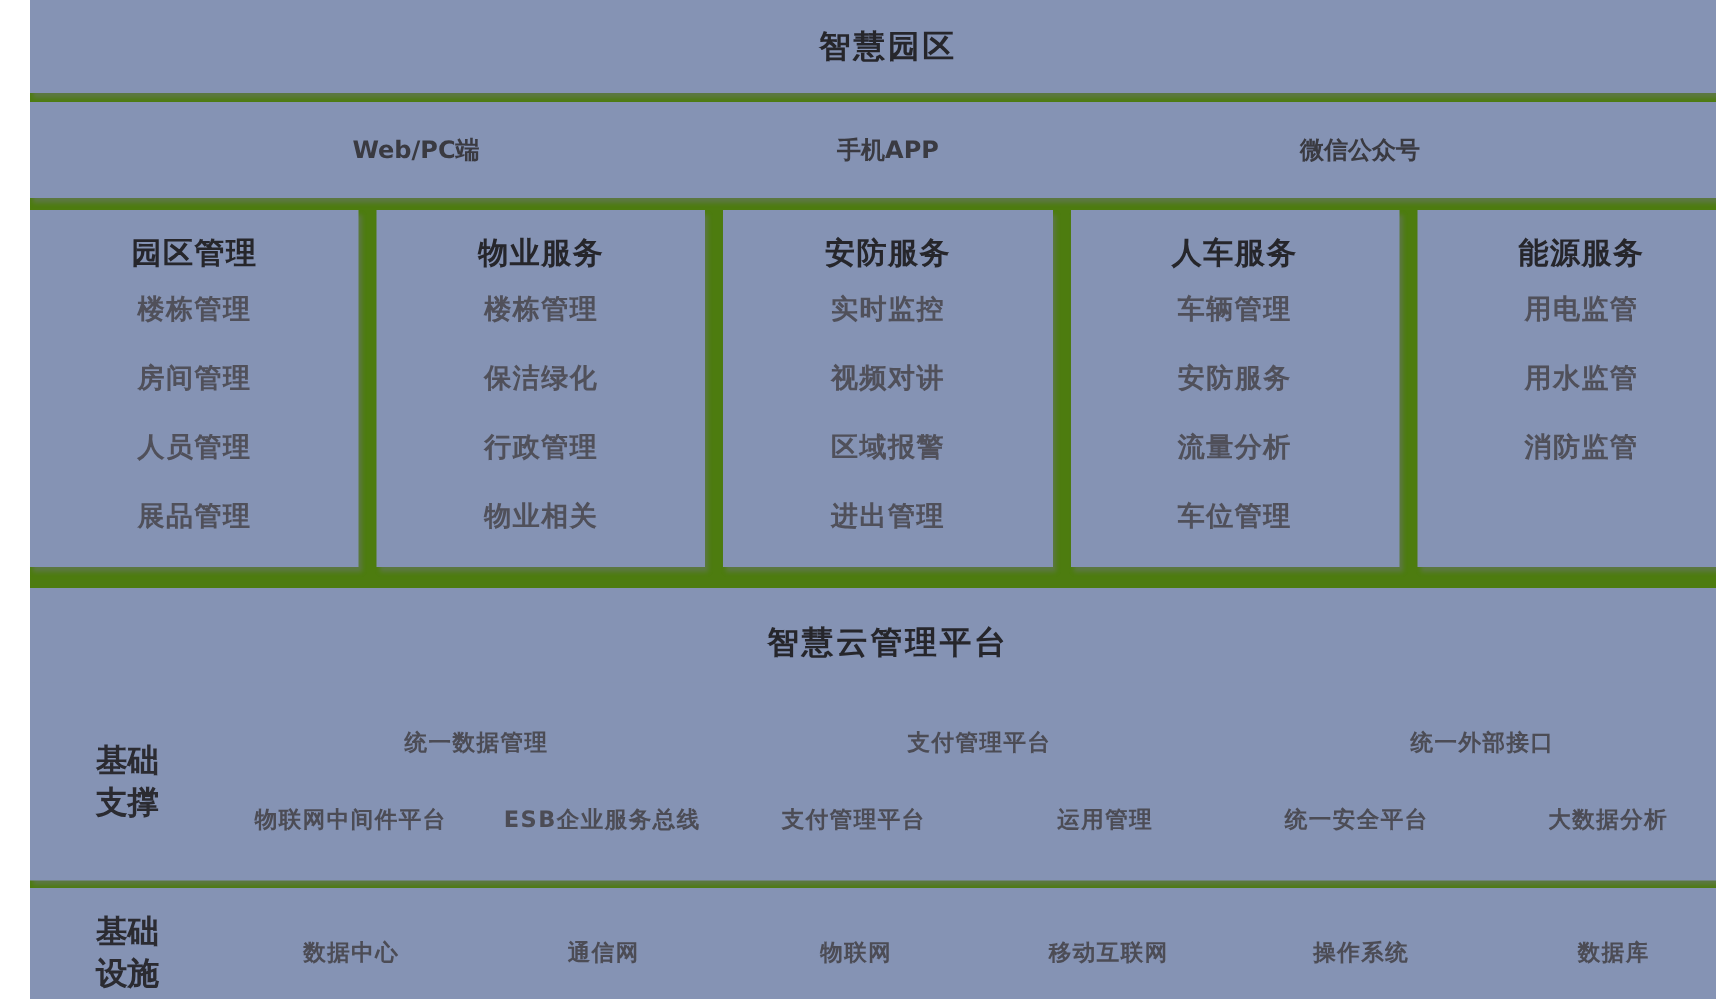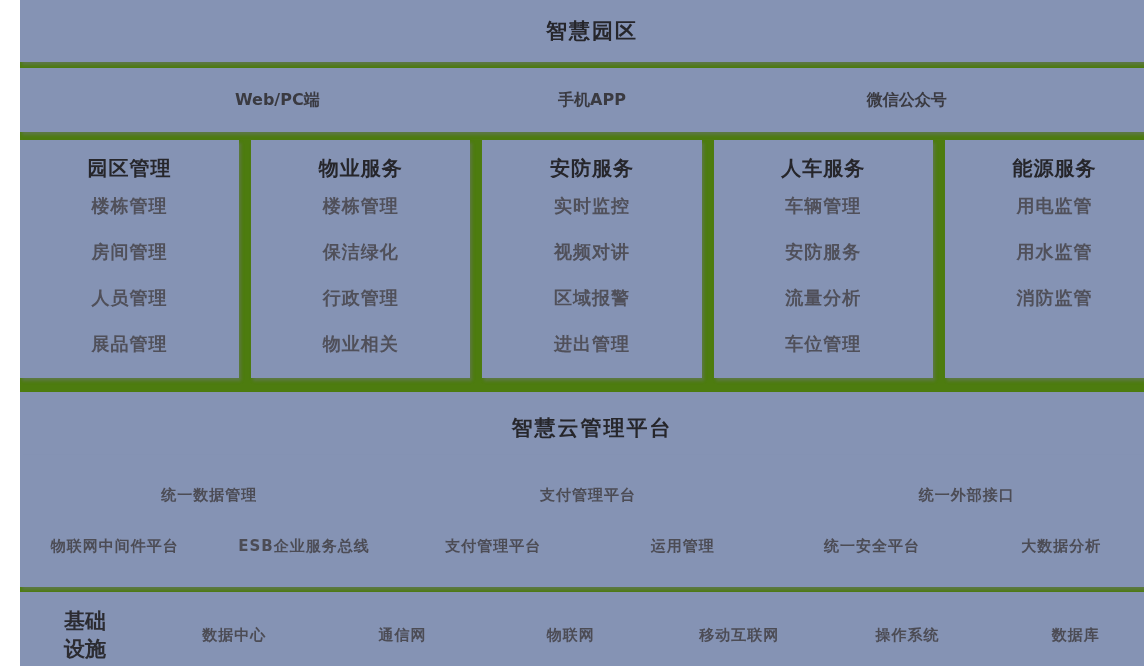--- a/index.html
+++ b/index.html
@@ -164,20 +164,23 @@
       <div class="svc-item">消防监管</div>
     </div>
 
   </div>
 
   <div class="band band-platform block">
     <span class="big-title">智慧云管理平台</span>
   </div>
 
   <div class="band band-support block">
+    <div class="layer-label-wrap">
+      <div class="layer-label">基础支撑</div>
+    </div>
     <div class="support-content">
       <div class="support-row">
         <div class="support-cell">统一数据管理</div>
         <div class="support-cell">支付管理平台</div>
         <div class="support-cell">统一外部接口</div>
       </div>
       <div class="support-row">
         <div class="support-cell">物联网中间件平台</div>
         <div class="support-cell">ESB企业服务总线</div>
         <div class="support-cell">支付管理平台</div>

